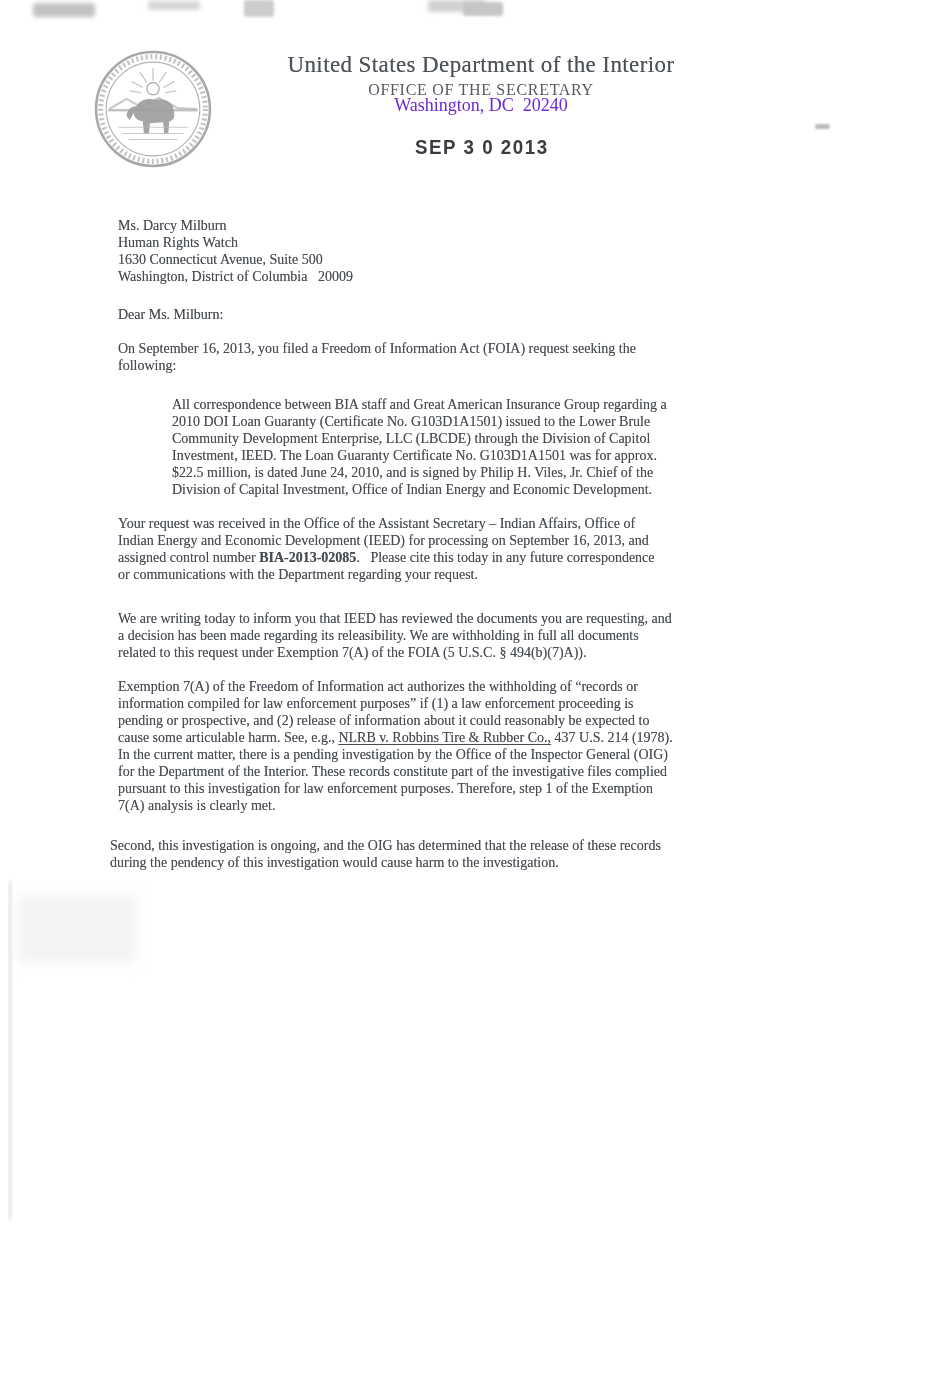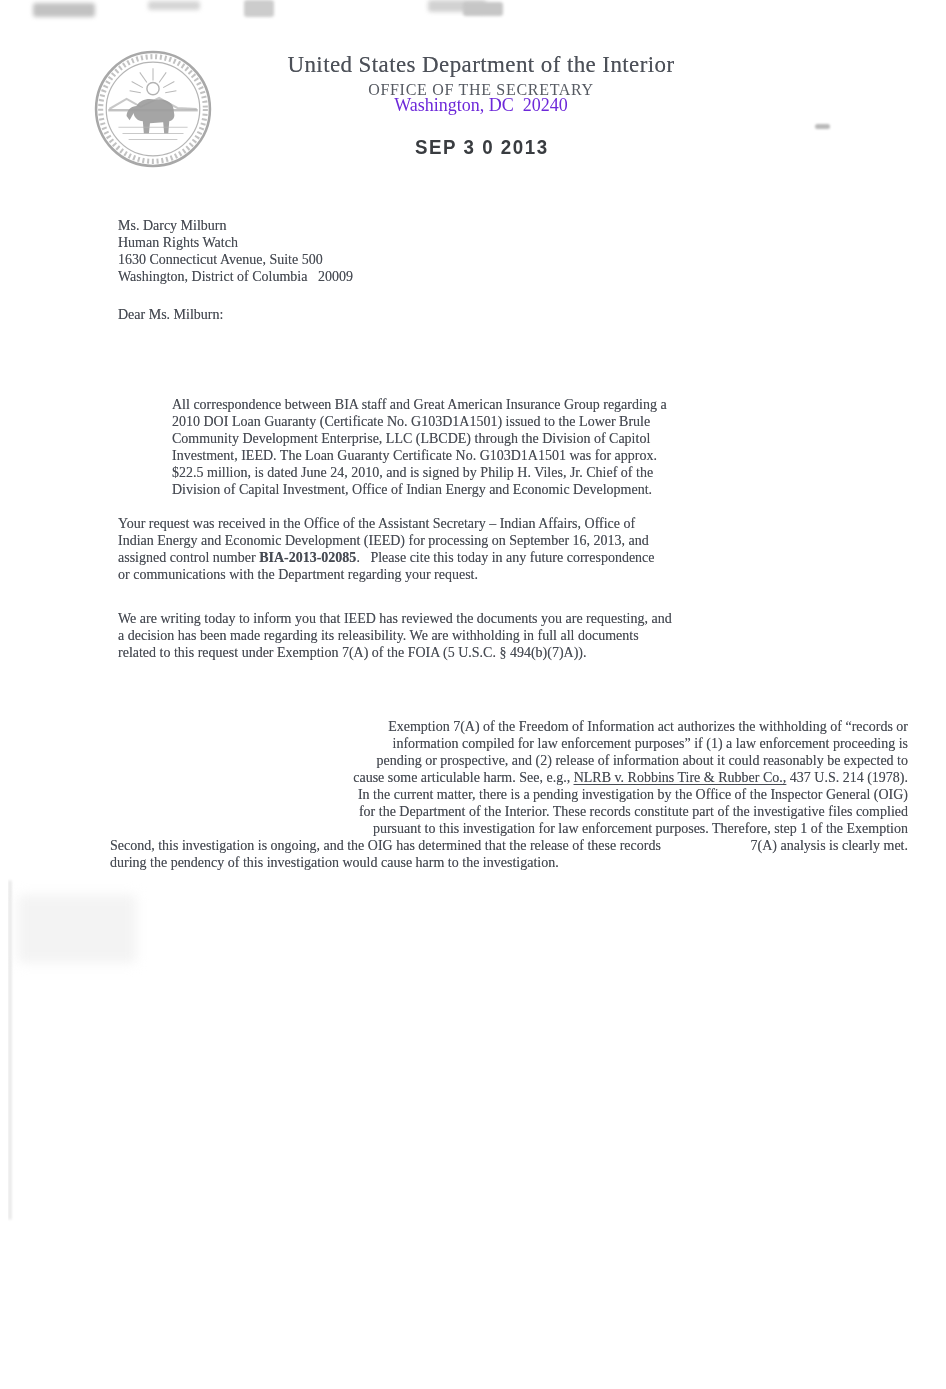--- a/index.html
+++ b/index.html
@@ -29,21 +29,21 @@
   }
   
   .seal{ position:absolute; left:84px; top:48px; width:122px; height:122px; opacity:0.85; filter:blur(0.4px); }
   
   .recipient{ left:110px; top:217px; width:420px; }
   .salutation{ left:110px; top:306px; width:300px; }
   .p1{ left:110px; top:340px; width:780px; }
   .quote{ left:164px; top:396px; width:720px; }
   .p2{ left:110px; top:515px; width:790px; }
   .p3{ left:110px; top:610px; width:790px; }
-  .p4{ left:110px; top:718px; width:790px;text-align:right; }
+  .p4{ left:110px; top:678px; width:790px; }
   .p5{ left:102px; top:837px; width:800px; }
   .bold{ font-weight:700; }
   .underline{ text-decoration:underline; text-underline-offset:2px; }
   
   .artifact{ position:absolute; border-radius:3px; pointer-events:none; }
   .a1{ left:25px; top:3px;  width:62px; height:14px; background:#c2c2c2; filter:blur(2px); }
   .a2{ left:140px; top:1px; width:52px; height:9px;  background:#d5d5d5; filter:blur(2px); }
   .a3{ left:236px; top:0;   width:30px; height:17px; background:#cccccc; filter:blur(1.5px); }
   .a4{ left:420px; top:0;   width:58px; height:12px; background:#d2d2d2; filter:blur(2px); }
   .a5{ left:455px; top:2px; width:40px; height:14px; background:#c6c6c6; filter:blur(1.5px); }
@@ -101,20 +101,22 @@
 
   <div class="date-stamp">SEP 3 0 2013</div>
 
   <div class="tb recipient">Ms. Darcy Milburn
 Human Rights Watch
 1630 Connecticut Avenue, Suite 500
 Washington, District of Columbia&nbsp;&nbsp;&nbsp;20009</div>
 
   <div class="tb salutation">Dear Ms. Milburn:</div>
 
+  <div class="tb p1">On September 16, 2013, you filed a Freedom of Information Act (FOIA) request seeking the
+following:</div>
 
   <div class="tb quote">All correspondence between BIA staff and Great American Insurance Group regarding a
 2010 DOI Loan Guaranty (Certificate No. G103D1A1501) issued to the Lower Brule
 Community Development Enterprise, LLC (LBCDE) through the Division of Capitol
 Investment, IEED. The Loan Guaranty Certificate No. G103D1A1501 was for approx.
 $22.5 million, is dated June 24, 2010, and is signed by Philip H. Viles, Jr. Chief of the
 Division of Capital Investment, Office of Indian Energy and Economic Development.</div>
 
   <div class="tb p2"><span>Your request was received in the Office of the Assistant Secretary – Indian Affairs, Office of
 Indian Energy and Economic Development (IEED) for processing on September 16, 2013, and

